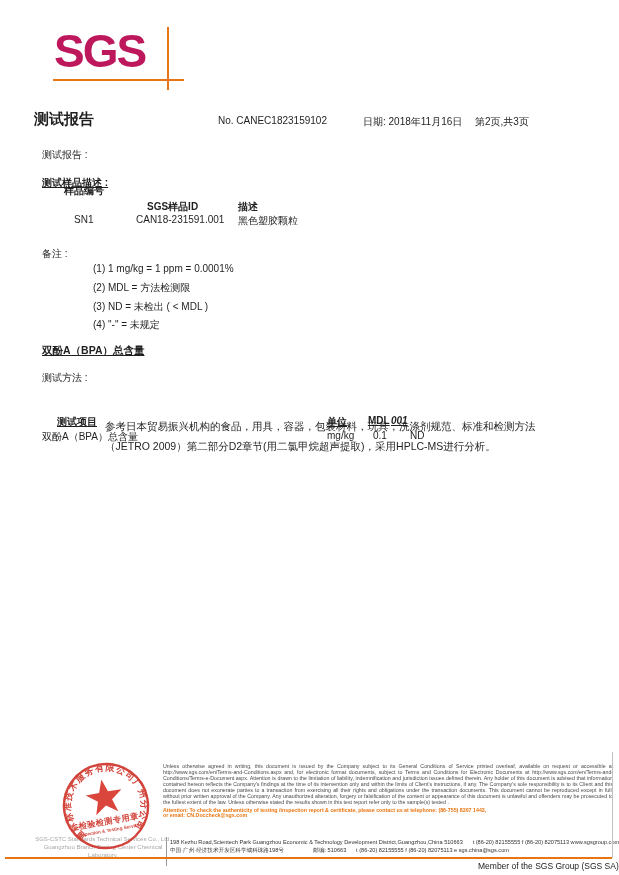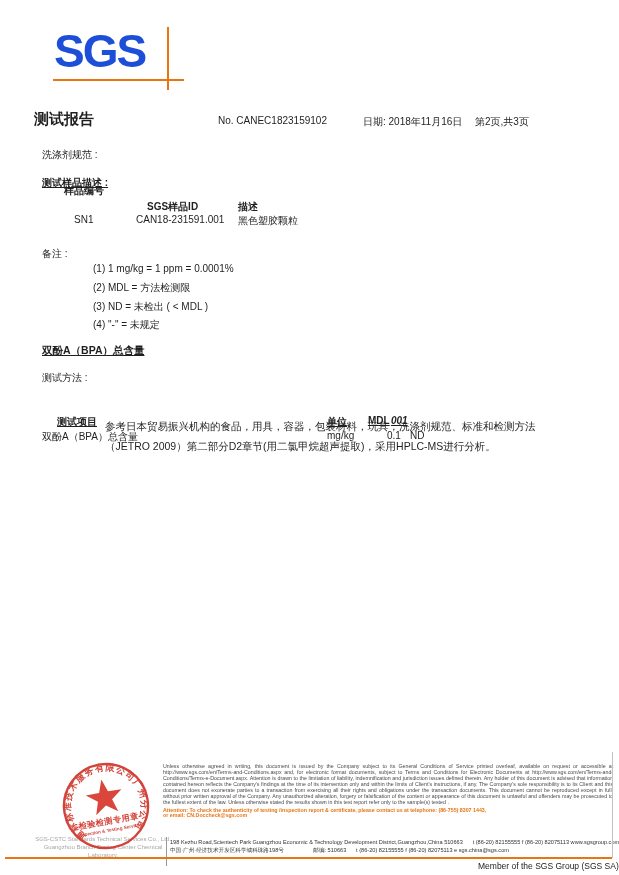--- a/index.html
+++ b/index.html
@@ -5,21 +5,21 @@
   * { margin:0; padding:0; box-sizing:border-box; }
   html,body { width:619px; height:875px; }
   body {
     font-family:"Liberation Sans","DejaVu Sans",sans-serif;
     background:#ffffff; color:#1f1f1f; position:relative; overflow:hidden;
     font-size:10px;
   }
   .abs { position:absolute; }
 
   
-  .logo-text { left:54px; top:28px; font-size:46px; font-weight:700; letter-spacing:-2px; color:#1d4ed8; line-height:1; }
+  .logo-text { left:54px; top:28px; font-size:46px; font-weight:700; letter-spacing:-2px; color:#be185d; line-height:1; }
   .logo-vline { left:167px; top:27px; width:2px; height:63px; background:#e87511; }
   .logo-hline { left:53px; top:79px; width:131px; height:2px; background:#e87511; }
 
   
   .doc-title  { left:34px;  top:110px; font-size:15px; font-weight:700;font-family:Liberation Serif, serif; }
   .report-no  { left:218px; top:115px; }
   .report-date{ left:363px; top:115px; }
   .report-page{ left:475px; top:115px; }
 
   
@@ -41,21 +41,21 @@
   .method-label { left:42px; top:371px; }
   .method-text  { left:105px; top:373px; width:470px; font-size:10.5px; line-height:19.5px;margin-top:44px; }
 
   .rt-h { font-weight:700; text-decoration:underline; }
   .rt-h1 { left:57px;  top:415px; }
   .rt-h2 { left:327px; top:415px; }
   .rt-h3 { left:368px; top:415px; }
   .rt-h4 { left:391px; top:415px; font-style:italic; }
   .rt-c1 { left:42px;  top:430px; }
   .rt-c2 { left:327px; top:430px; }
-  .rt-c3 { left:373px; top:430px;margin-left:14px; }
+  .rt-c3 { left:373px; top:430px; }
   .rt-c4 { left:410px; top:430px; }
 
   
   .stamp { left:56px; top:756px; width:100px; height:100px; transform:rotate(-10deg); opacity:0.92; }
   .stamp-ring-circle { fill:none; stroke:#cf352b; stroke-width:2.4; }
   .ring-char { font-size:9px; fill:#cf352b; font-weight:700; }
   .stamp-star { fill:#d8372c; }
   .stamp-cn { font-size:8.2px; fill:#cf352b; font-weight:700; text-anchor:middle; letter-spacing:0.5px; }
   .stamp-en { font-size:4.6px; fill:#cf352b; font-weight:700; text-anchor:middle; }
 
@@ -84,21 +84,21 @@
 
   <div class="abs logo-text">SGS</div>
   <div class="abs logo-vline"></div>
   <div class="abs logo-hline"></div>
 
   <div class="abs doc-title">测试报告</div>
   <div class="abs report-no">No. CANEC1823159102</div>
   <div class="abs report-date">日期: 2018年11月16日</div>
   <div class="abs report-page">第2页,共3页</div>
 
-  <div class="abs results-label">洗涤剂规范 :</div>
+  <div class="abs results-label">测试报告 :</div>
   <div class="abs sample-label">测试样品描述 :</div>
 
   <span class="abs st-h st-h1">样品编号</span>
   <span class="abs st-h st-h2">SGS样品ID</span>
   <span class="abs st-h st-h3">描述</span>
   <span class="abs st-c1">SN1</span>
   <span class="abs st-c2">CAN18-231591.001</span>
   <span class="abs st-c3">黑色塑胶颗粒</span>
 
   <div class="abs notes-label">备注 :</div>

